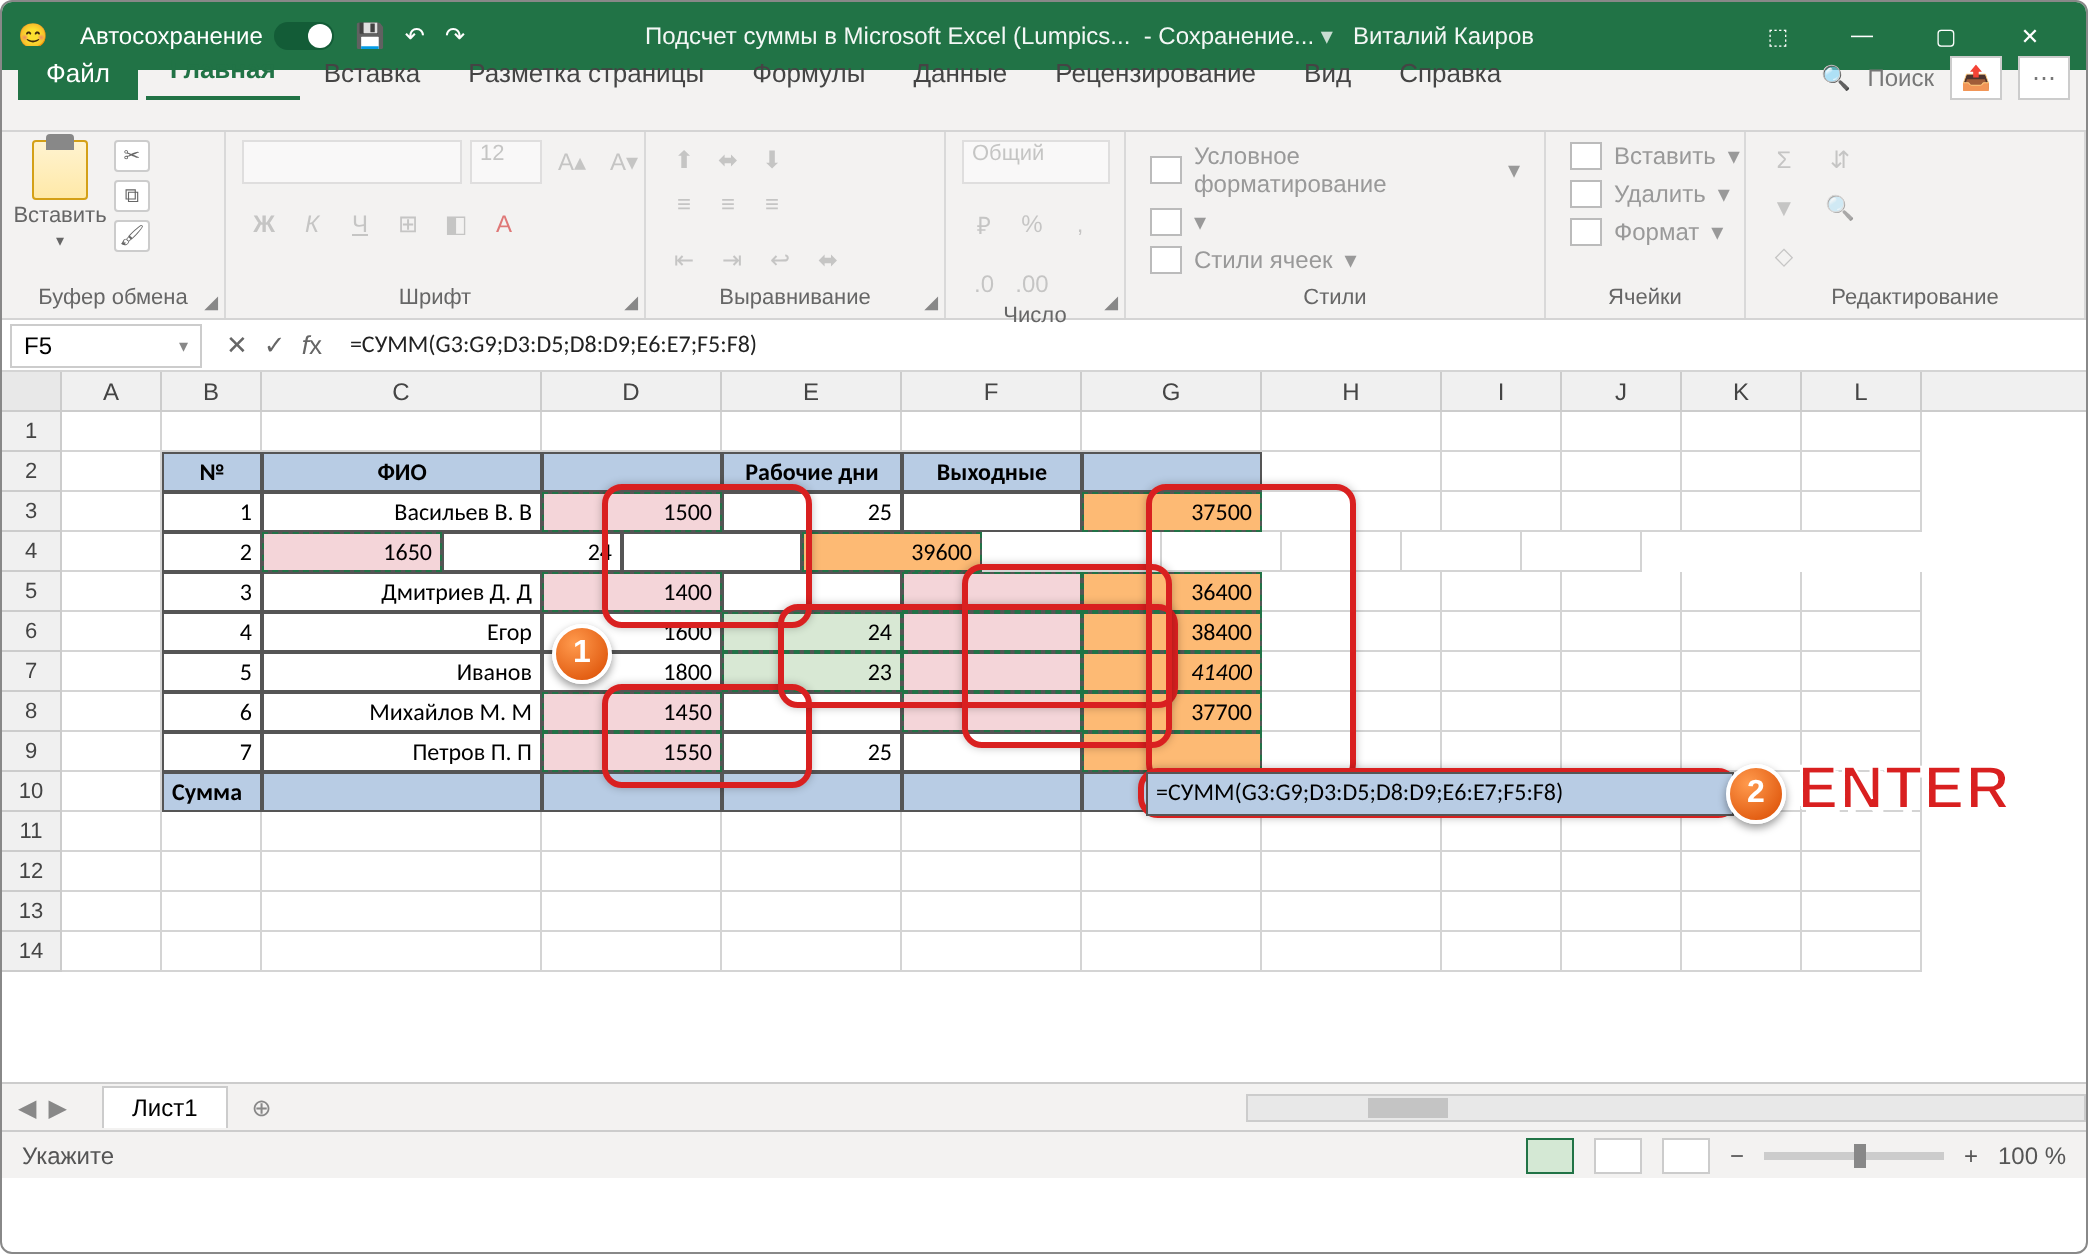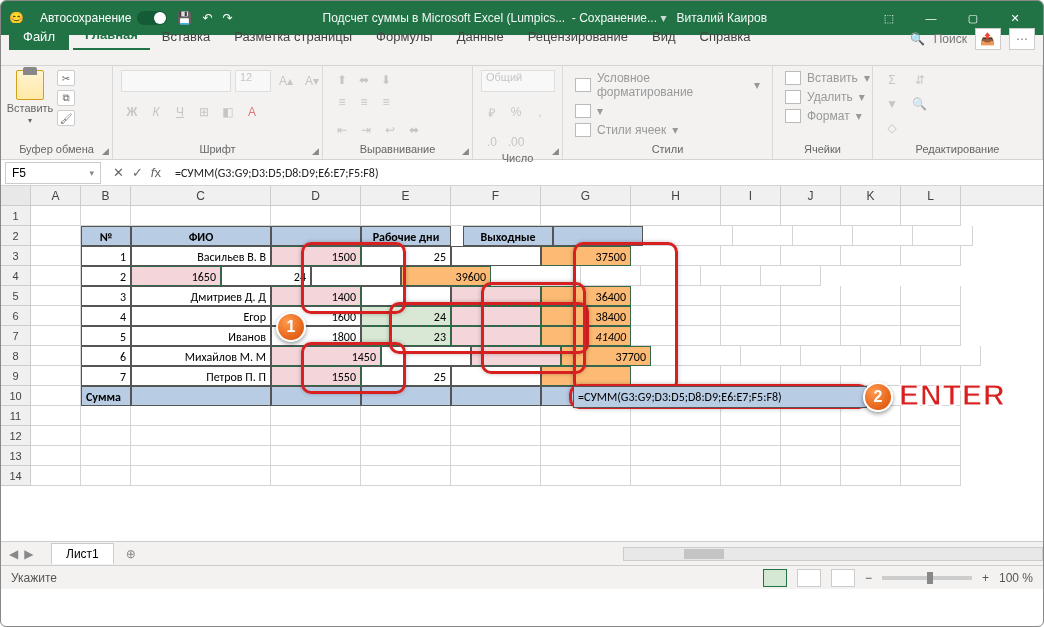--- a/index.html
+++ b/index.html
@@ -275,21 +275,21 @@
         <div class="cell " style="width: 60px;"></div>
         <div class="cell " style="width: 60px;"></div>
       </div>
       <div class="row">
         <div class="row-h">2</div>
         <div class="cell " style="width: 50px;"></div>
         <div class="cell hdr-cell" style="width: 50px;">№</div>
         <div class="cell hdr-cell" style="width: 140px;">ФИО</div>
         <div class="cell hdr-cell" style="width: 90px;"></div>
         <div class="cell hdr-cell" style="width: 90px;">Рабочие дни</div>
-        <div class="cell hdr-cell" style="width: 90px; margin-left: 12px;">Выходные</div>
+        <div class="cell hdr-cell" style="width: 90px;">Выходные</div>
         <div class="cell hdr-cell" style="width: 90px;"></div>
         <div class="cell " style="width: 90px;"></div>
         <div class="cell " style="width: 60px;"></div>
         <div class="cell " style="width: 60px;"></div>
         <div class="cell " style="width: 60px;"></div>
         <div class="cell " style="width: 60px;"></div>
       </div>
       <div class="row">
         <div class="row-h">3</div>
         <div class="cell " style="width: 50px;"></div>
@@ -362,21 +362,21 @@
         <div class="cell " style="width: 60px;"></div>
         <div class="cell " style="width: 60px;"></div>
         <div class="cell " style="width: 60px;"></div>
         <div class="cell " style="width: 60px;"></div>
       </div>
       <div class="row">
         <div class="row-h">8</div>
         <div class="cell " style="width: 50px;"></div>
         <div class="cell bordered num" style="width: 50px;">6</div>
         <div class="cell bordered" style="width: 140px; text-align: right;">Михайлов М. М</div>
-        <div class="cell bordered num sel-pink marching" style="width: 110px; padding-left: 44px;">1450</div>
+        <div class="cell bordered num sel-pink marching" style="width: 90px; padding-left: 44px;">1450</div>
         <div class="cell bordered num" style="width: 90px;"></div>
         <div class="cell bordered sel-pink marching" style="width: 90px;"></div>
         <div class="cell bordered num sel-blue marching" style="width: 90px;">37700</div>
         <div class="cell " style="width: 90px;"></div>
         <div class="cell " style="width: 60px;"></div>
         <div class="cell " style="width: 60px;"></div>
         <div class="cell " style="width: 60px;"></div>
         <div class="cell " style="width: 60px;"></div>
       </div>
       <div class="row">

